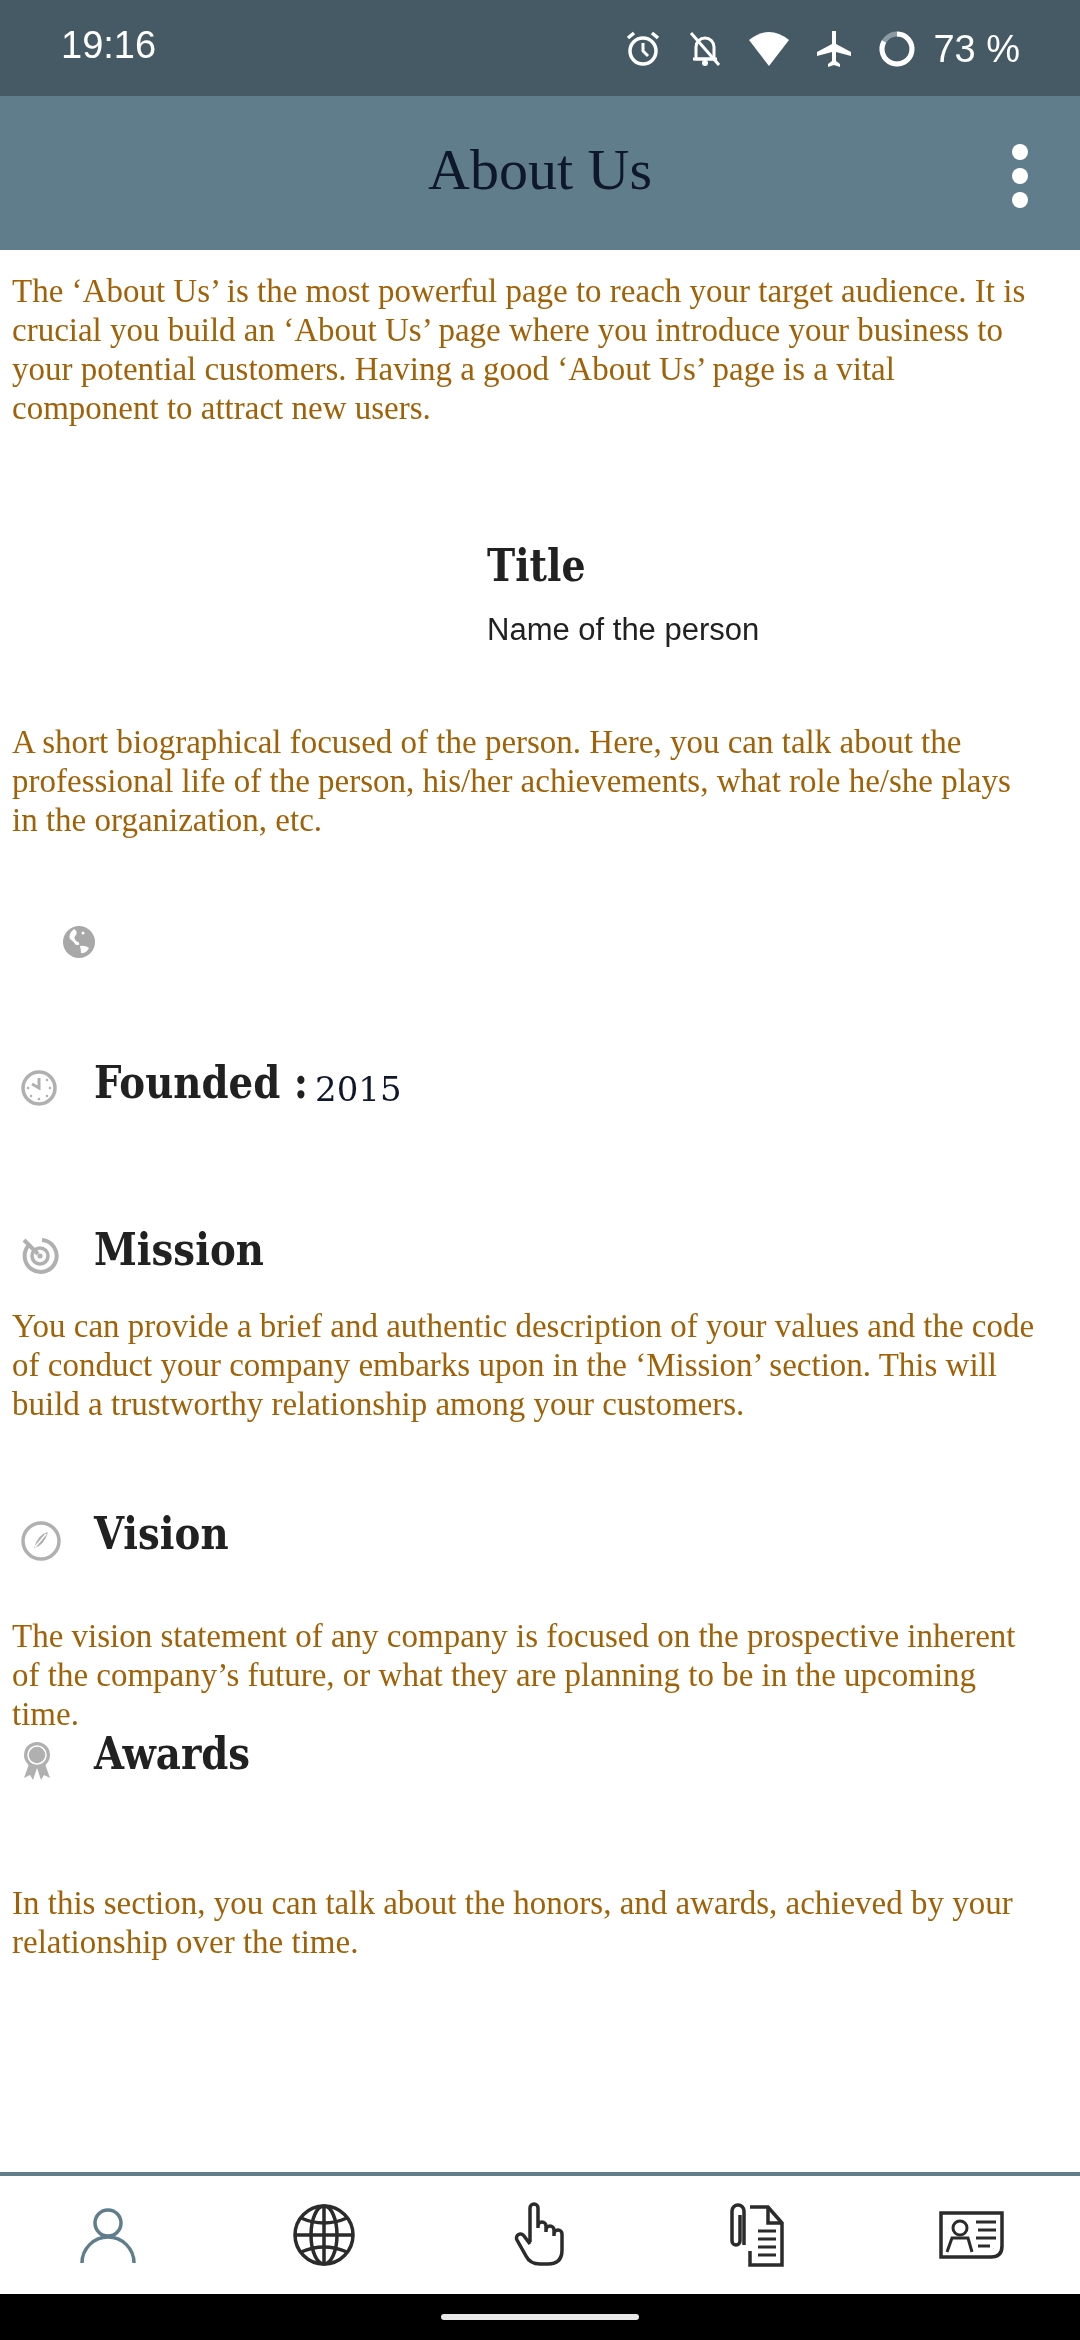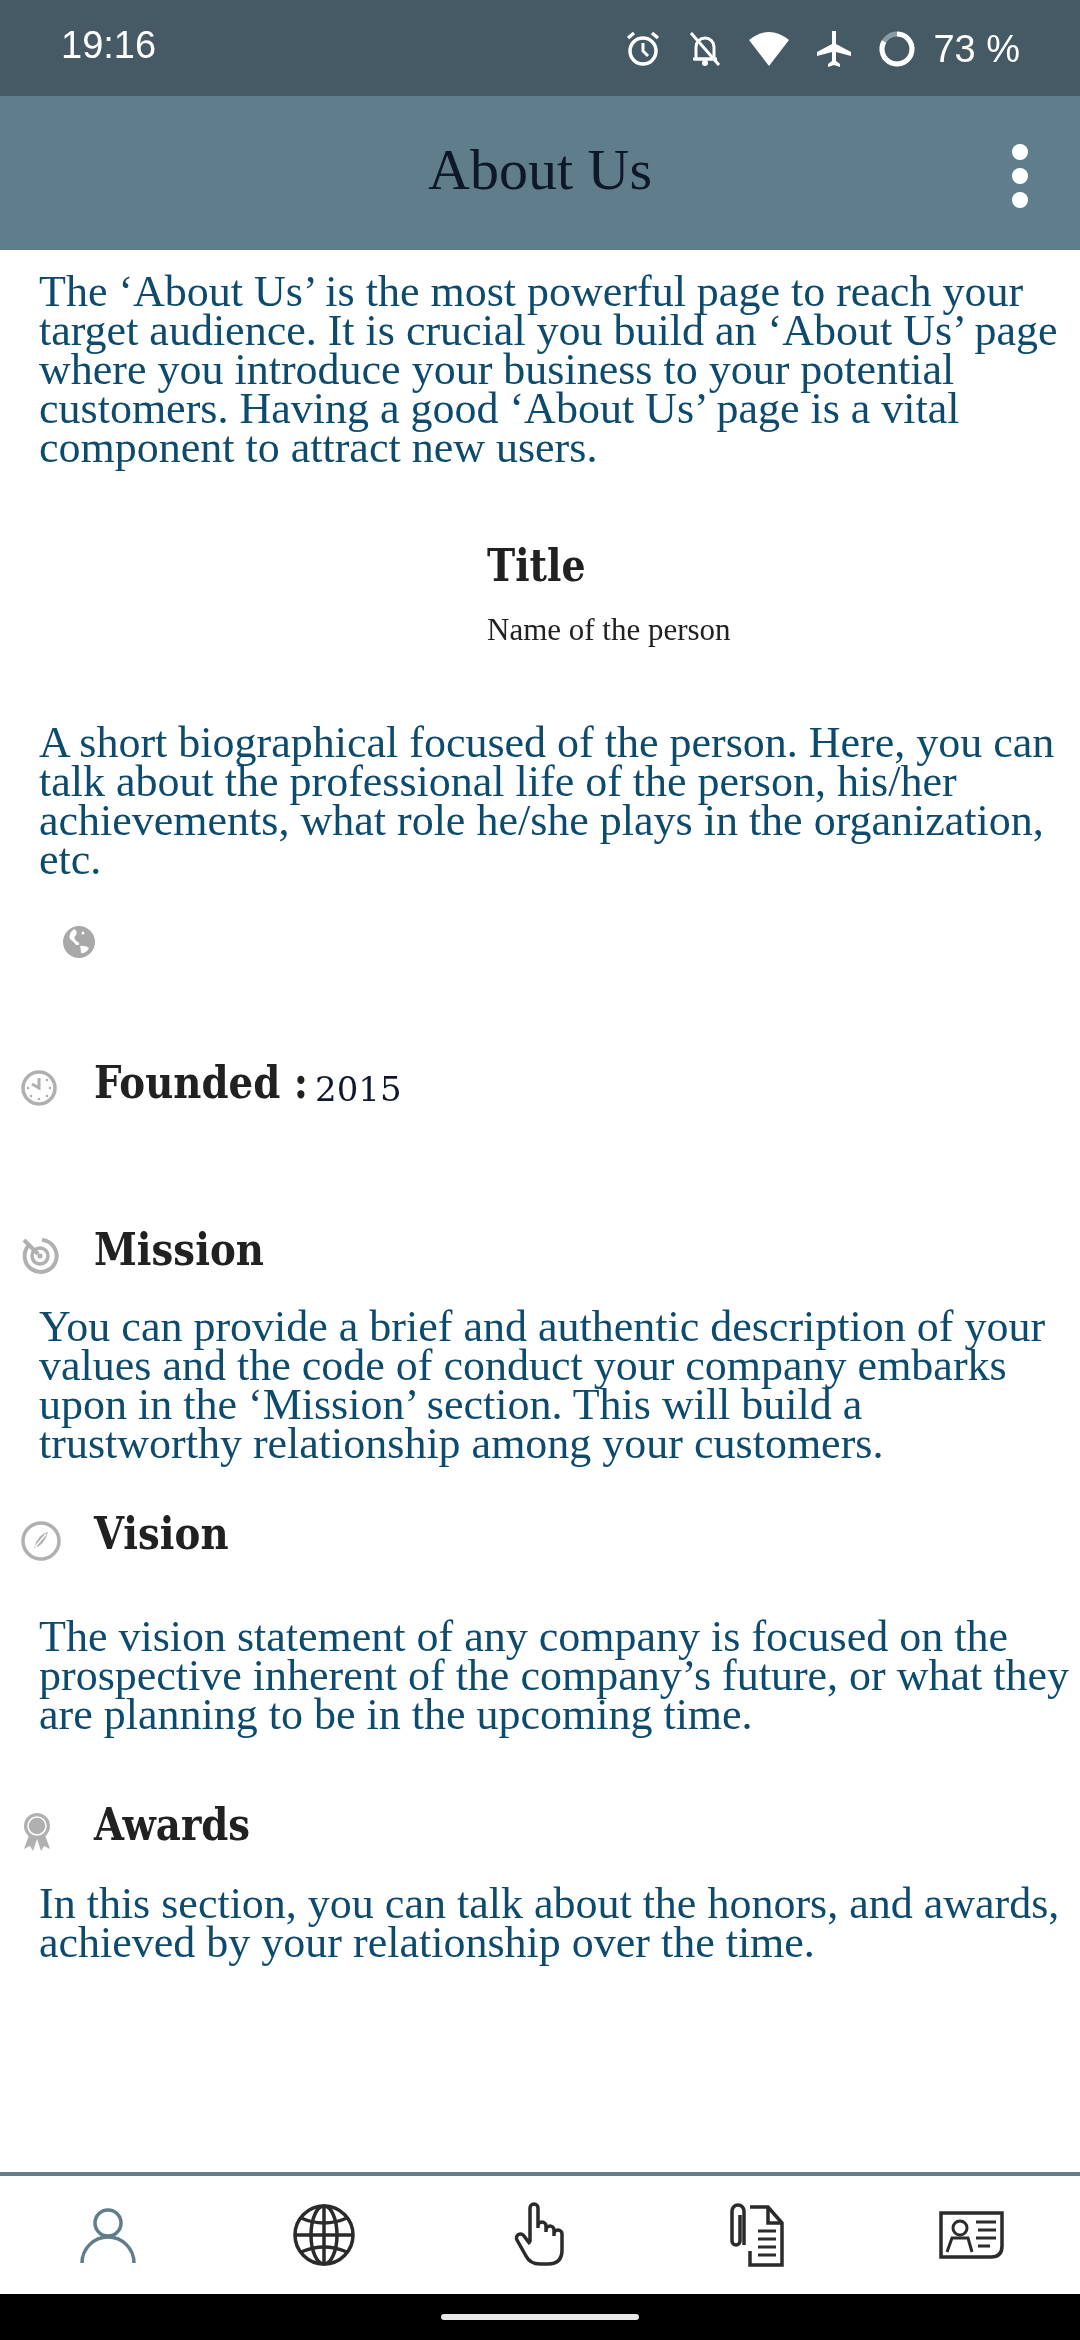--- a/index.html
+++ b/index.html
@@ -23,27 +23,27 @@
   .app-title {
     position: absolute; left: 0; right: 0; top: 40px; text-align: center;
     font-family: "Liberation Serif", "DejaVu Serif", serif; font-size: 58px;
   }
   .overflow-btn { position: absolute; right: 30px; top: 40px; width: 60px; height: 80px; display: flex; flex-direction: column; align-items: center; justify-content: center; gap: 8px; cursor: pointer; }
   .overflow-btn span { width: 16px; height: 16px; background: #fff; border-radius: 50%; display: block; }
 
   .content { position: absolute; left: 0; top: 250px; width: 1080px; height: 1925px; }
 
   .para {
-    position: absolute; left: 39px; width: 1030px;
+    position: absolute; left: 12px; width: 1030px;
     font-family: "Liberation Serif", "DejaVu Serif", serif;
-    font-size: 44px; line-height: 39px; color: #0c4a6e;
+    font-size: 33px; line-height: 39px; color: #a16207;
   }
 
   .person-title { position: absolute; left: 487px; top: 290px; font-size: 44px; font-weight: bold; font-family: "DejaVu Serif", serif; transform: scaleX(0.86); transform-origin: left; }
-  .person-name { position: absolute; left: 487px; top: 362px; font-size: 31px; font-family: Liberation Serif, serif; }
+  .person-name { position: absolute; left: 487px; top: 362px; font-size: 31px; font-family: Liberation Sans, sans-serif; }
 
   .globe-small { position: absolute; left: 62px; top: 675px; }
 
   .section-head { position: absolute; left: 0; width: 1080px; height: 70px; }
   .section-head .ic { position: absolute; left: 20px; top: 14px; }
   .section-head .label { position: absolute; left: 94px; top: 2px; font-family: "DejaVu Serif", serif; font-size: 44px; font-weight: bold; color: #212121; transform: scaleX(0.88); transform-origin: left; }
   .section-head .value { position: absolute; left: 315px; top: 14px; font-family: "DejaVu Serif", serif; font-size: 34px; color: #0f172a; }
 
   .bottom-nav {
     position: absolute; left: 0; top: 2172px; width: 1080px; height: 122px;
@@ -158,21 +158,21 @@
       <svg width="42" height="42" viewBox="0 0 42 42">
           <circle cx="21" cy="21" r="18" fill="none" stroke="#b0b0b0" stroke-width="3.5"></circle>
           <path d="M28 12 Q18 14 14 28 Q24 26 28 12 Z" fill="#b0b0b0"></path>
           <path d="M15 27 L26 14" stroke="#fff" stroke-width="1.5"></path>
         </svg>
     </span>
     <span class="label">Vision</span>
   </div>
   <p class="para" style="top:1367px;">The vision statement of any company is focused on the prospective inherent of the company’s future, or what they are planning to be in the upcoming time.</p>
 
-  <div class="section-head" style="top:1547px;padding-left:16px;">
+  <div class="section-head" style="top:1476px;padding-left:16px;">
     <span class="ic">
       <svg width="34" height="42" viewBox="0 0 34 42">
           <path d="M9 24 L4 38 L10 35 L13 40 L17 28 L21 40 L24 35 L30 38 L25 24 Z" fill="#b0b0b0"></path>
           <circle cx="17" cy="15" r="13" fill="#b0b0b0"></circle>
           <circle cx="17" cy="15" r="9" fill="none" stroke="#fff" stroke-width="1.5"></circle>
         </svg>
     </span>
     <span class="label">Awards</span>
   </div>
   <p class="para" style="top:1634px;">In this section, you can talk about the honors, and awards, achieved by your relationship over the time.</p>

